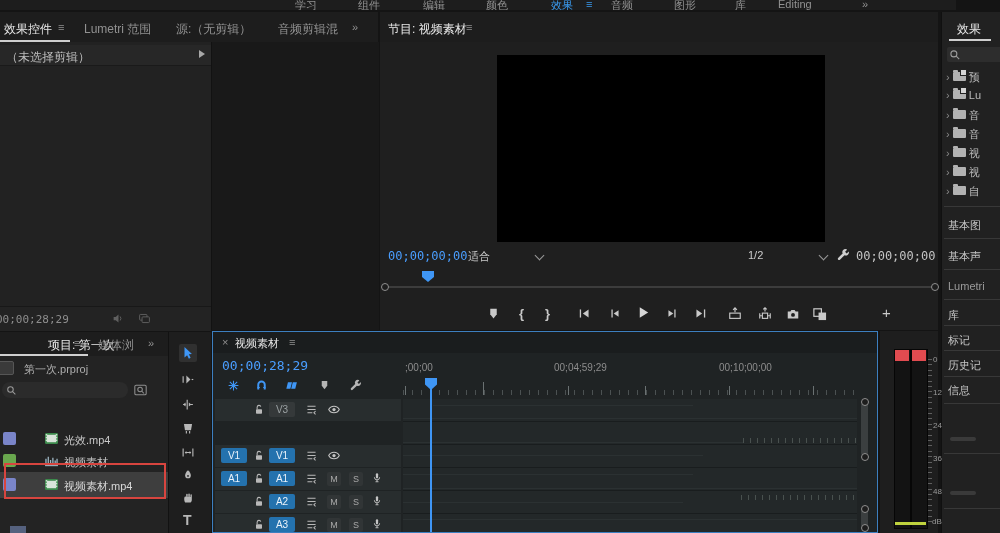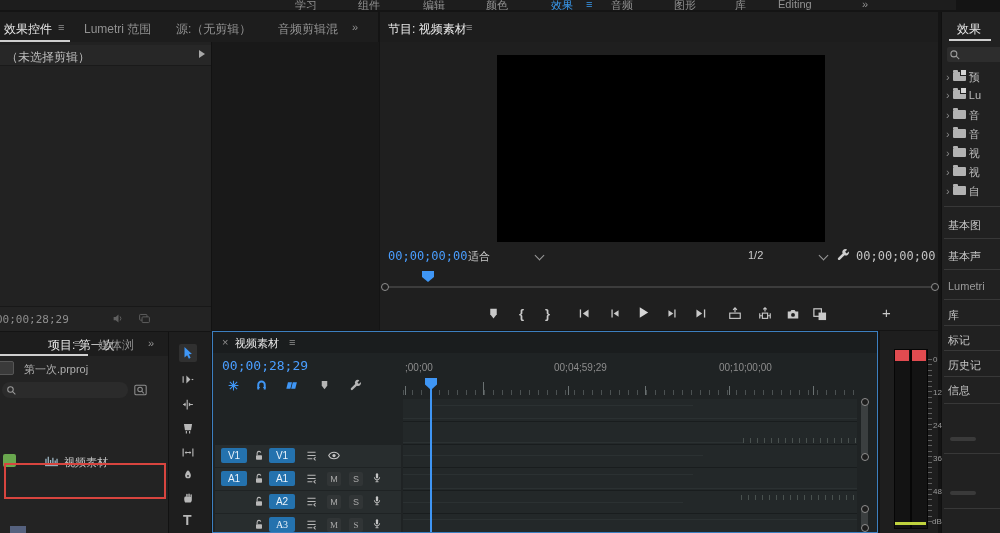--- a/index.html
+++ b/index.html
@@ -245,32 +245,64 @@
       </span>
     </div>
     <span class="icn p" style="left:133px;top:51px;color:#8e8e8e;">
       <svg width="15" height="14" viewBox="0 0 16 16">
           <rect x="1.5" y="2.5" width="13" height="11" rx="1.5" fill="none" stroke="currentColor" stroke-width="1.2"></rect>
           <circle cx="7.5" cy="7.5" r="2.6" fill="none" stroke="currentColor" stroke-width="1.2"></circle>
           <path d="M9.4 9.4l2.6 2.6" stroke="currentColor" stroke-width="1.2"></path>
         </svg>
     </span>
 
+    <div class="p" style="left:0;top:96px;width:168px;height:22px;">
+      <span class="swatch" style="top:4px;background:#7a85c9;"></span>
+      <span class="icn p" style="left:44px;top:4px;">
+        <svg width="15" height="13" viewBox="0 0 16 14">
+            <rect x="1" y="1" width="14" height="12" rx="1.5" fill="#3c8a4c"></rect>
+            <rect x="3" y="3" width="10" height="8" fill="#d9e4da"></rect>
+            <rect x="1.8" y="2.2" width="1.6" height="1.6" fill="#cfe0d0"></rect>
+            <rect x="1.8" y="5.2" width="1.6" height="1.6" fill="#cfe0d0"></rect>
+            <rect x="1.8" y="8.2" width="1.6" height="1.6" fill="#cfe0d0"></rect>
+            <rect x="12.6" y="2.2" width="1.6" height="1.6" fill="#cfe0d0"></rect>
+            <rect x="12.6" y="5.2" width="1.6" height="1.6" fill="#cfe0d0"></rect>
+            <rect x="12.6" y="8.2" width="1.6" height="1.6" fill="#cfe0d0"></rect>
+          </svg>
+      </span>
+      <span class="p tx" style="left:64px;top:5px;color:#c9c9c9;">光效.mp4</span>
+    </div>
 
     <div class="p" style="left:0;top:118px;width:168px;height:22px;">
       <span class="swatch" style="top:4px;background:#69a74e;"></span>
       <span class="icn p" style="left:44px;top:5px;">
         <svg width="15" height="12" viewBox="0 0 16 13">
             <path d="M2 10V4M4.5 10V2M7 10V5.5M9.5 10V3M12 10V6M14 10V4" stroke="#9fb7c4" stroke-width="1.4"></path>
             <path d="M1 11.5h14" stroke="#9fb7c4" stroke-width="1.2"></path>
           </svg>
       </span>
       <span class="p tx" style="left:64px;top:5px;color:#c9c9c9;">视频素材</span>
     </div>
 
+    <div class="p" style="left:0;top:140px;width:168px;height:26px;background:#3e3e3e;">
+      <span class="swatch" style="top:6px;background:#7a85c9;"></span>
+      <span class="icn p" style="left:44px;top:6px;">
+        <svg width="15" height="13" viewBox="0 0 16 14">
+            <rect x="1" y="1" width="14" height="12" rx="1.5" fill="#3c8a4c"></rect>
+            <rect x="3" y="3" width="10" height="8" fill="#d9e4da"></rect>
+            <rect x="1.8" y="2.2" width="1.6" height="1.6" fill="#cfe0d0"></rect>
+            <rect x="1.8" y="5.2" width="1.6" height="1.6" fill="#cfe0d0"></rect>
+            <rect x="1.8" y="8.2" width="1.6" height="1.6" fill="#cfe0d0"></rect>
+            <rect x="12.6" y="2.2" width="1.6" height="1.6" fill="#cfe0d0"></rect>
+            <rect x="12.6" y="5.2" width="1.6" height="1.6" fill="#cfe0d0"></rect>
+            <rect x="12.6" y="8.2" width="1.6" height="1.6" fill="#cfe0d0"></rect>
+          </svg>
+      </span>
+      <span class="p tx" style="left:64px;top:7px;color:#d8d8d8;">视频素材.mp4</span>
+    </div>
 
     <div class="p" style="left:4px;top:131px;width:158px;height:32px;border:2px solid #d8453f;"></div>
 
     <div class="p" style="left:10px;top:194px;width:16px;height:7px;background:#55617e;"></div>
 
     <div class="p" style="left:168px;top:0;width:42px;height:201px;background:#1e1e1e;border-left:1px solid #121212;">
       <span class="icn p" style="left:10px;top:12px;color:#3f96f5;background:#303030;border-radius:2px;padding:2px;">
         <svg width="14" height="14" viewBox="0 0 16 16">
             <path d="M4 1v12l3-2.5 2 4 2-1-2-4 3.5-.5z" fill="currentColor"></path>
           </svg>
@@ -355,20 +387,41 @@
     <span class="p tx" style="left:341px;top:30px;color:#8d8d8d;font-size:10px;">00;04;59;29</span>
     <span class="p tx" style="left:506px;top:30px;color:#8d8d8d;font-size:10px;">00;10;00;00</span>
     <div class="p ruler-ticks" style="left:190px;top:58px;width:452px;"></div>
     <div class="p" style="left:192px;top:54px;width:1px;height:9px;background:#6a7172;"></div>
     <div class="p" style="left:270px;top:50px;width:1px;height:13px;background:#6a7172;"></div>
     <div class="p" style="left:355px;top:54px;width:1px;height:9px;background:#6a7172;"></div>
     <div class="p" style="left:432px;top:54px;width:1px;height:9px;background:#6a7172;"></div>
     <div class="p" style="left:516px;top:54px;width:1px;height:9px;background:#6a7172;"></div>
     <div class="p" style="left:600px;top:54px;width:1px;height:9px;background:#6a7172;"></div>
 
+    <div class="p trackrow" style="left:2px;top:67px;width:186px;height:22px;">
+      <span class="icn p" style="left:38px;top:4px;color:#b9b9b9;">
+        <svg width="12" height="13" viewBox="0 0 16 16">
+            <rect x="4" y="7.5" width="8" height="6" rx="1" fill="currentColor"></rect>
+            <path d="M5.5 7.5V5a2.5 2.5 0 0 1 4.9-.7" fill="none" stroke="currentColor" stroke-width="1.4"></path>
+          </svg>
+        </span>
+      <span class="trkbtn trk-off" style="left:54px;top:3px;">V3</span>
+      <span class="icn p" style="left:90px;top:4px;color:#b9b9b9;">
+        <svg width="13" height="13" viewBox="0 0 16 16">
+            <path d="M3 4h10M3 8h10M3 12h6" stroke="currentColor" stroke-width="1.3"></path>
+            <path d="M13 10l-2 2 2 2" fill="none" stroke="currentColor" stroke-width="1.3"></path>
+          </svg>
+        </span>
+      <span class="icn p" style="left:112px;top:4px;color:#c5c5c5;">
+        <svg width="14" height="13" viewBox="0 0 16 16">
+            <path d="M8 4C4.5 4 2.2 6.5 1.5 8 2.2 9.5 4.5 12 8 12s5.8-2.5 6.5-4C13.8 6.5 11.5 4 8 4z" fill="none" stroke="currentColor" stroke-width="1.3"></path>
+            <circle cx="8" cy="8" r="2" fill="currentColor"></circle>
+          </svg>
+        </span>
+    </div>
 
 
     <div class="p trackrow" style="left:2px;top:113px;width:186px;height:22px;">
       <span class="patch" style="top:3px;">V1</span>
       <span class="icn p" style="left:38px;top:4px;color:#b9b9b9;">
         <svg width="12" height="13" viewBox="0 0 16 16">
             <rect x="4" y="7.5" width="8" height="6" rx="1" fill="currentColor"></rect>
             <path d="M5.5 7.5V5a2.5 2.5 0 0 1 4.9-.7" fill="none" stroke="currentColor" stroke-width="1.4"></path>
           </svg>
         </span>
@@ -429,21 +482,21 @@
       <span class="msbtn" style="left:112px;top:4px;">M</span>
       <span class="msbtn" style="left:134px;top:4px;">S</span>
       <span class="icn p" style="left:156px;top:3px;color:#c5c5c5;">
         <svg width="12" height="14" viewBox="0 0 16 16">
             <rect x="6.5" y="1.5" width="3" height="7" rx="1.5" fill="currentColor"></rect>
             <path d="M4.5 7a3.5 3.5 0 0 0 7 0M8 10.5V13M6 13h4" stroke="currentColor" fill="none" stroke-width="1.2"></path>
           </svg>
         </span>
     </div>
 
-    <div class="p trackrow" style="left:2px;top:182px;width:186px;height:18px;font-family:Liberation Serif, serif;">
+    <div class="p trackrow" style="left:2px;top:182px;width:186px;height:18px;">
       <span class="icn p" style="left:38px;top:4px;color:#b9b9b9;">
         <svg width="12" height="13" viewBox="0 0 16 16">
             <rect x="4" y="7.5" width="8" height="6" rx="1" fill="currentColor"></rect>
             <path d="M5.5 7.5V5a2.5 2.5 0 0 1 4.9-.7" fill="none" stroke="currentColor" stroke-width="1.4"></path>
           </svg>
         </span>
       <span class="trkbtn trk-on" style="left:54px;top:3px;">A3</span>
       <span class="icn p" style="left:90px;top:4px;color:#b9b9b9;">
         <svg width="13" height="13" viewBox="0 0 16 16">
             <path d="M3 4h10M3 8h10M3 12h6" stroke="currentColor" stroke-width="1.3"></path>

